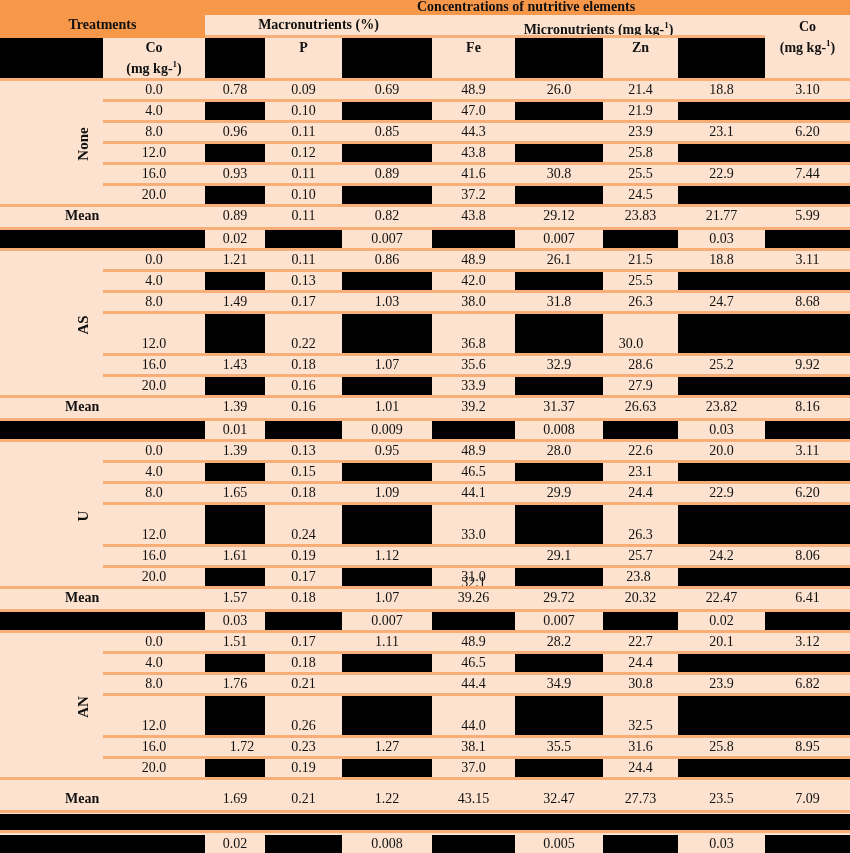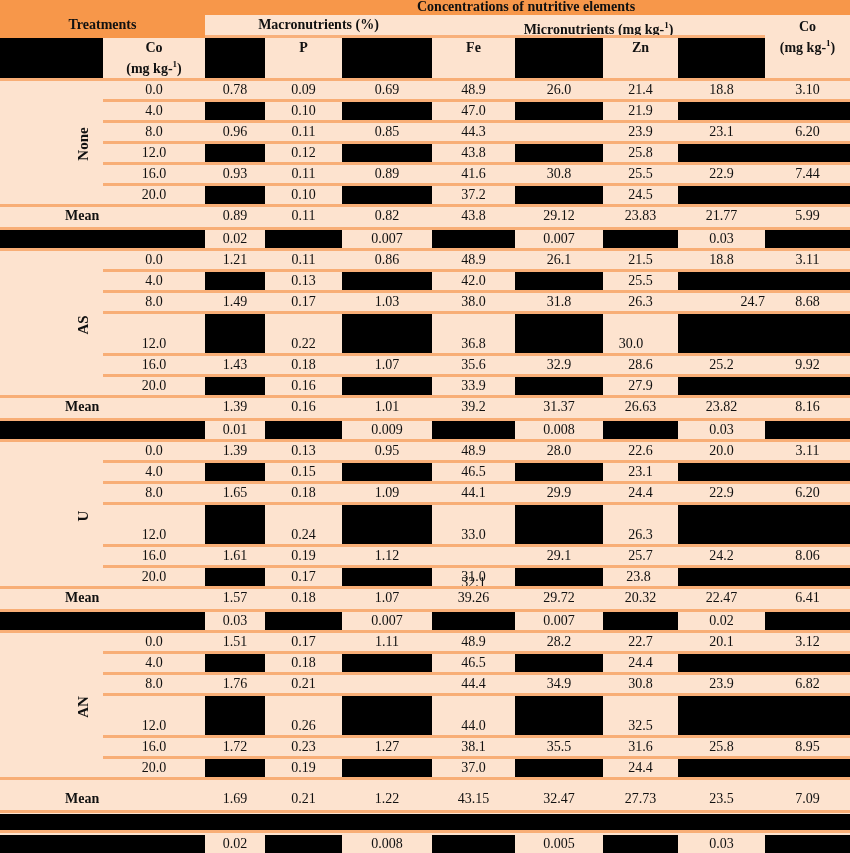--- a/index.html
+++ b/index.html
@@ -153,21 +153,21 @@
     <div class="abs cell black" style="left: 678px; top: 272px; width: 87px; height: 18px; line-height: 18px; padding-top: 0px;"></div>
     <div class="abs cell black" style="left: 765px; top: 272px; width: 85px; height: 18px; line-height: 18px; padding-top: 0px;"></div>
     <div class="abs sep-short" style="top: 290px;"></div>
     <div class="abs cell" style="left: 103px; top: 293px; width: 102px; height: 18px; line-height: 18px; padding-top: 0px;">8.0</div>
     <div class="abs cell" style="left: 205px; top: 293px; width: 60px; height: 18px; line-height: 18px; padding-top: 0px;">1.49</div>
     <div class="abs cell" style="left: 265px; top: 293px; width: 77px; height: 18px; line-height: 18px; padding-top: 0px;">0.17</div>
     <div class="abs cell" style="left: 342px; top: 293px; width: 90px; height: 18px; line-height: 18px; padding-top: 0px;">1.03</div>
     <div class="abs cell" style="left: 432px; top: 293px; width: 83px; height: 18px; line-height: 18px; padding-top: 0px;">38.0</div>
     <div class="abs cell" style="left: 515px; top: 293px; width: 88px; height: 18px; line-height: 18px; padding-top: 0px;">31.8</div>
     <div class="abs cell" style="left: 603px; top: 293px; width: 75px; height: 18px; line-height: 18px; padding-top: 0px;">26.3</div>
-    <div class="abs cell" style="left: 678px; top: 293px; width: 87px; height: 22px; line-height: 18px; padding-top: 0px; text-align: right;">24.7</div>
+    <div class="abs cell" style="left: 678px; top: 293px; width: 87px; height: 22px; line-height: 18px; padding-top: 0px;">24.7</div>
     <div class="abs cell" style="left: 765px; top: 293px; width: 85px; height: 18px; line-height: 18px; padding-top: 0px;">8.68</div>
     <div class="abs sep-short" style="top: 311px;"></div>
     <div class="abs cell" style="left: 103px; top: 314px; width: 102px; height: 39px; line-height: 18px; padding-top: 21px;">12.0</div>
     <div class="abs cell black" style="left: 205px; top: 314px; width: 60px; height: 39px; line-height: 18px; padding-top: 21px;"></div>
     <div class="abs cell" style="left: 265px; top: 314px; width: 77px; height: 39px; line-height: 18px; padding-top: 21px;">0.22</div>
     <div class="abs cell black" style="left: 342px; top: 314px; width: 90px; height: 39px; line-height: 18px; padding-top: 21px;"></div>
     <div class="abs cell" style="left: 432px; top: 314px; width: 83px; height: 39px; line-height: 18px; padding-top: 21px;">36.8</div>
     <div class="abs cell black" style="left: 515px; top: 314px; width: 88px; height: 39px; line-height: 18px; padding-top: 21px;"></div>
     <div class="abs cell" style="left: 603px; top: 314px; width: 56px; height: 39px; line-height: 18px; padding-top: 21px;">30.0</div>
     <div class="abs cell black" style="left: 678px; top: 314px; width: 87px; height: 39px; line-height: 18px; padding-top: 21px;"></div>
@@ -329,21 +329,21 @@
     <div class="abs cell black" style="left: 205px; top: 696px; width: 60px; height: 39px; line-height: 18px; padding-top: 21px;"></div>
     <div class="abs cell" style="left: 265px; top: 696px; width: 77px; height: 39px; line-height: 18px; padding-top: 21px;">0.26</div>
     <div class="abs cell black" style="left: 342px; top: 696px; width: 90px; height: 39px; line-height: 18px; padding-top: 21px;"></div>
     <div class="abs cell" style="left: 432px; top: 696px; width: 83px; height: 39px; line-height: 18px; padding-top: 21px;">44.0</div>
     <div class="abs cell black" style="left: 515px; top: 696px; width: 88px; height: 39px; line-height: 18px; padding-top: 21px;"></div>
     <div class="abs cell" style="left: 603px; top: 696px; width: 75px; height: 39px; line-height: 18px; padding-top: 21px;">32.5</div>
     <div class="abs cell black" style="left: 678px; top: 696px; width: 87px; height: 39px; line-height: 18px; padding-top: 21px;"></div>
     <div class="abs cell black" style="left: 765px; top: 696px; width: 85px; height: 39px; line-height: 18px; padding-top: 21px;"></div>
     <div class="abs sep-short" style="top: 735px;"></div>
     <div class="abs cell" style="left: 103px; top: 738px; width: 102px; height: 18px; line-height: 18px; padding-top: 0px;">16.0</div>
-    <div class="abs cell" style="left: 205px; top: 738px; width: 60px; height: 18px; line-height: 18px; padding-top: 0px;">1.72</div>
+    <div class="abs cell" style="left: 212px; top: 738px; width: 60px; height: 18px; line-height: 18px; padding-top: 0px;">1.72</div>
     <div class="abs cell" style="left: 265px; top: 738px; width: 77px; height: 18px; line-height: 18px; padding-top: 0px;">0.23</div>
     <div class="abs cell" style="left: 342px; top: 738px; width: 90px; height: 18px; line-height: 18px; padding-top: 0px;">1.27</div>
     <div class="abs cell" style="left: 432px; top: 738px; width: 83px; height: 18px; line-height: 18px; padding-top: 0px;">38.1</div>
     <div class="abs cell" style="left: 515px; top: 738px; width: 88px; height: 18px; line-height: 18px; padding-top: 0px;">35.5</div>
     <div class="abs cell" style="left: 603px; top: 738px; width: 75px; height: 18px; line-height: 18px; padding-top: 0px;">31.6</div>
     <div class="abs cell" style="left: 678px; top: 738px; width: 87px; height: 18px; line-height: 18px; padding-top: 0px;">25.8</div>
     <div class="abs cell" style="left: 765px; top: 738px; width: 85px; height: 18px; line-height: 18px; padding-top: 0px;">8.95</div>
     <div class="abs sep-short" style="top: 756px;"></div>
     <div class="abs cell" style="left: 103px; top: 759px; width: 102px; height: 18px; line-height: 18px; padding-top: 0px;">20.0</div>
     <div class="abs cell black" style="left: 205px; top: 759px; width: 60px; height: 18px; line-height: 18px; padding-top: 0px;"></div>

